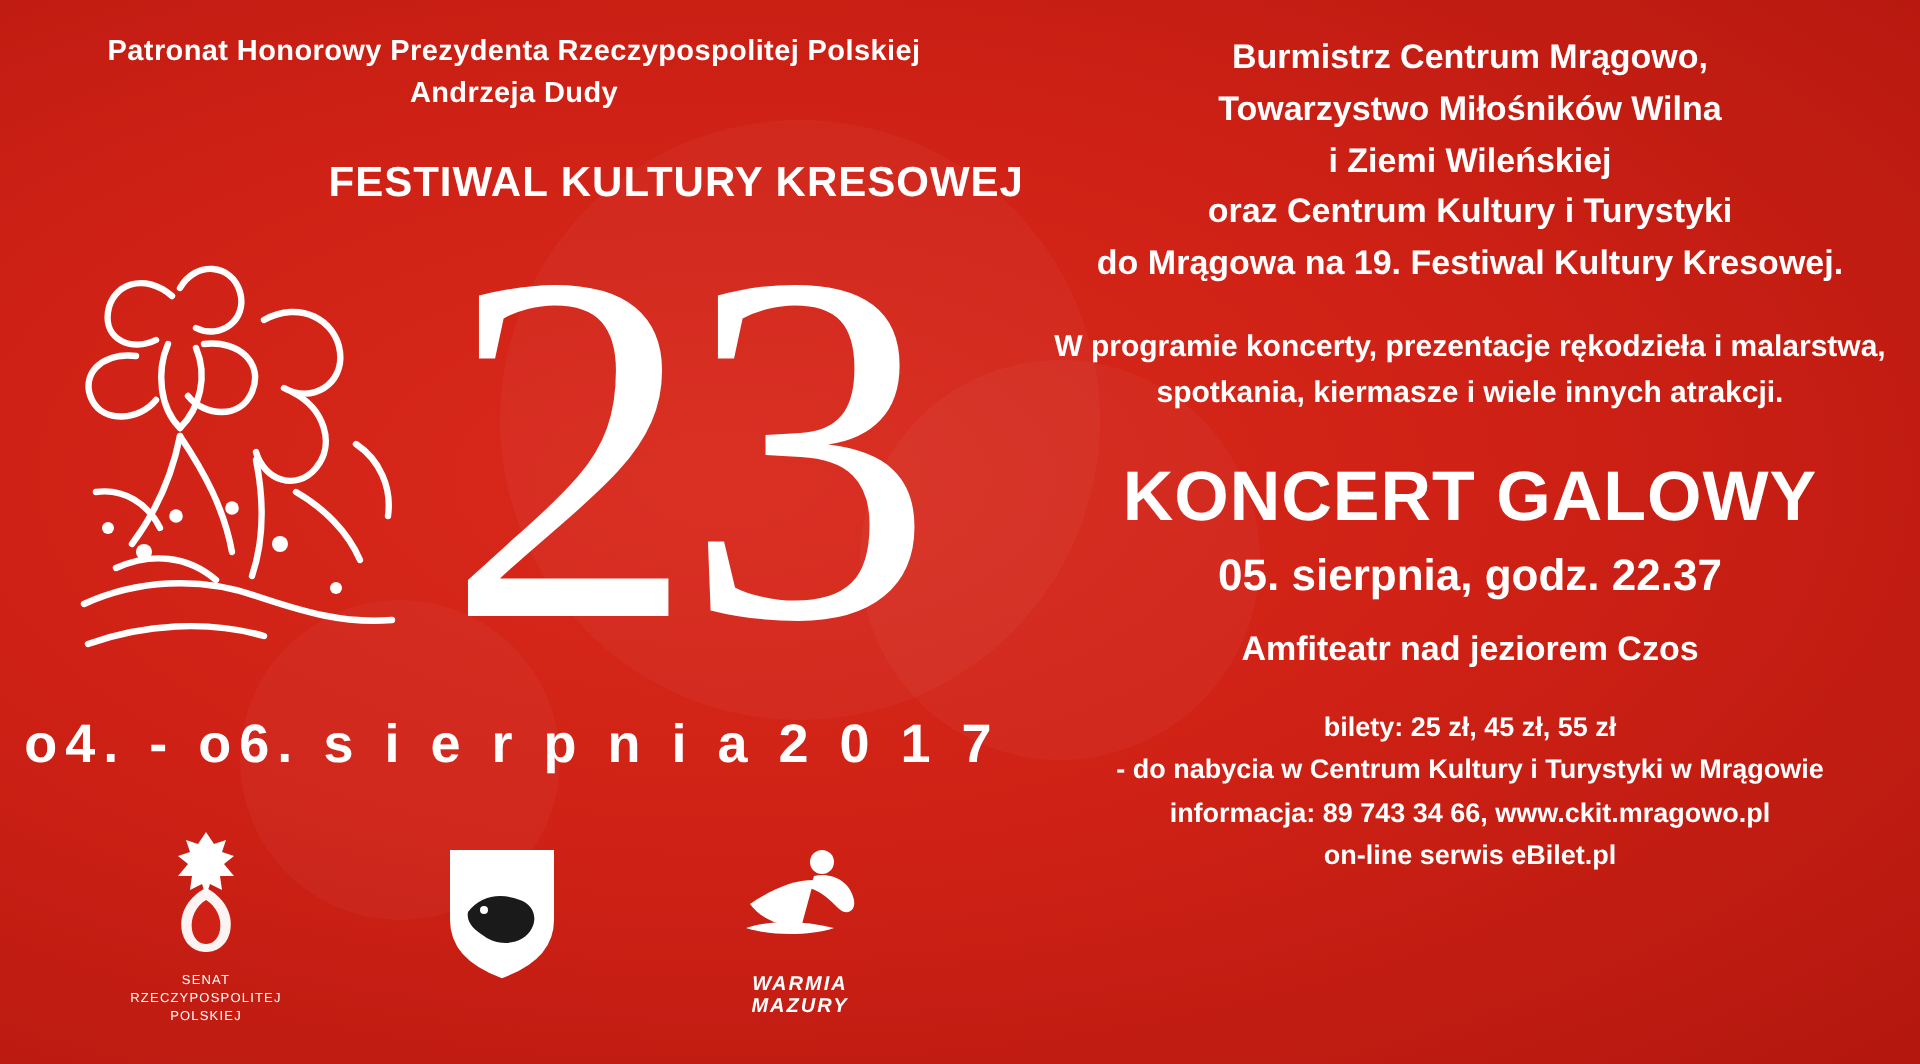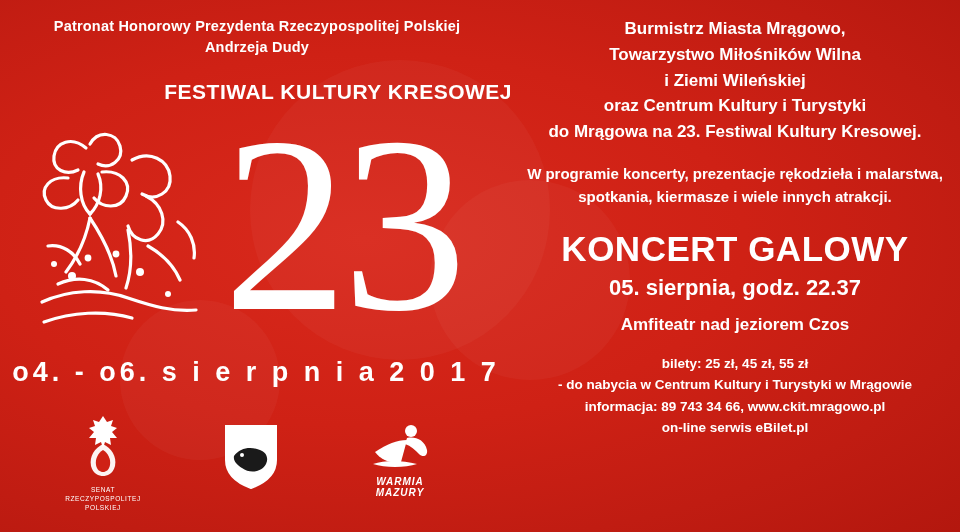--- a/index.html
+++ b/index.html
@@ -113,21 +113,21 @@
   .logo-senat { left: 38px; top: 0; width: 130px; }
   .logo-senat .senat-caption {
     margin-top: 4px;
     font-size: 6.5px;
     line-height: 1.35;
     letter-spacing: 0.6px;
   }
   .logo-mragowo { left: 196px; top: 8px; width: 110px; }
   .logo-warmia { left: 330px; top: 8px; width: 140px; }
   .warmia-caption {
-    margin-top: 2px;
+    margin-top: 12px;
     font-size: 10px;
     font-weight: bold;
     font-style: italic;
     letter-spacing: 1px;
     line-height: 1.1;
     text-align: center;
   }
 
   .organizers {
     margin-top: 16px;
@@ -257,25 +257,25 @@
           WARMIA<br>MAZURY
         </div>
       </div>
 
     </div>
   </div>
 
   <div class="right">
 
     <div class="organizers">
-      <span class="line">Burmistrz Miasta Mrągowo,</span>
+      <span class="line">Burmistrz Centrum Mrągowo,</span>
       <span class="line">Towarzystwo Miłośników Wilna</span>
       <span class="line">i Ziemi Wileńskiej</span>
       <span class="line">oraz Centrum Kultury i Turystyki</span>
-      <span class="line">do Mrągowa na 23. Festiwal Kultury Kresowej.</span>
+      <span class="line">do Mrągowa na 19. Festiwal Kultury Kresowej.</span>
     </div>
 
     <div class="program">
       <span class="line">W programie koncerty,</span>
       <span class="line">prezentacje rękodzieła i malarstwa,</span>
       <span class="line">spotkania, kiermasze i wiele innych atrakcji.</span>
     </div>
 
     <div class="gala">KONCERT GALOWY</div>
 

